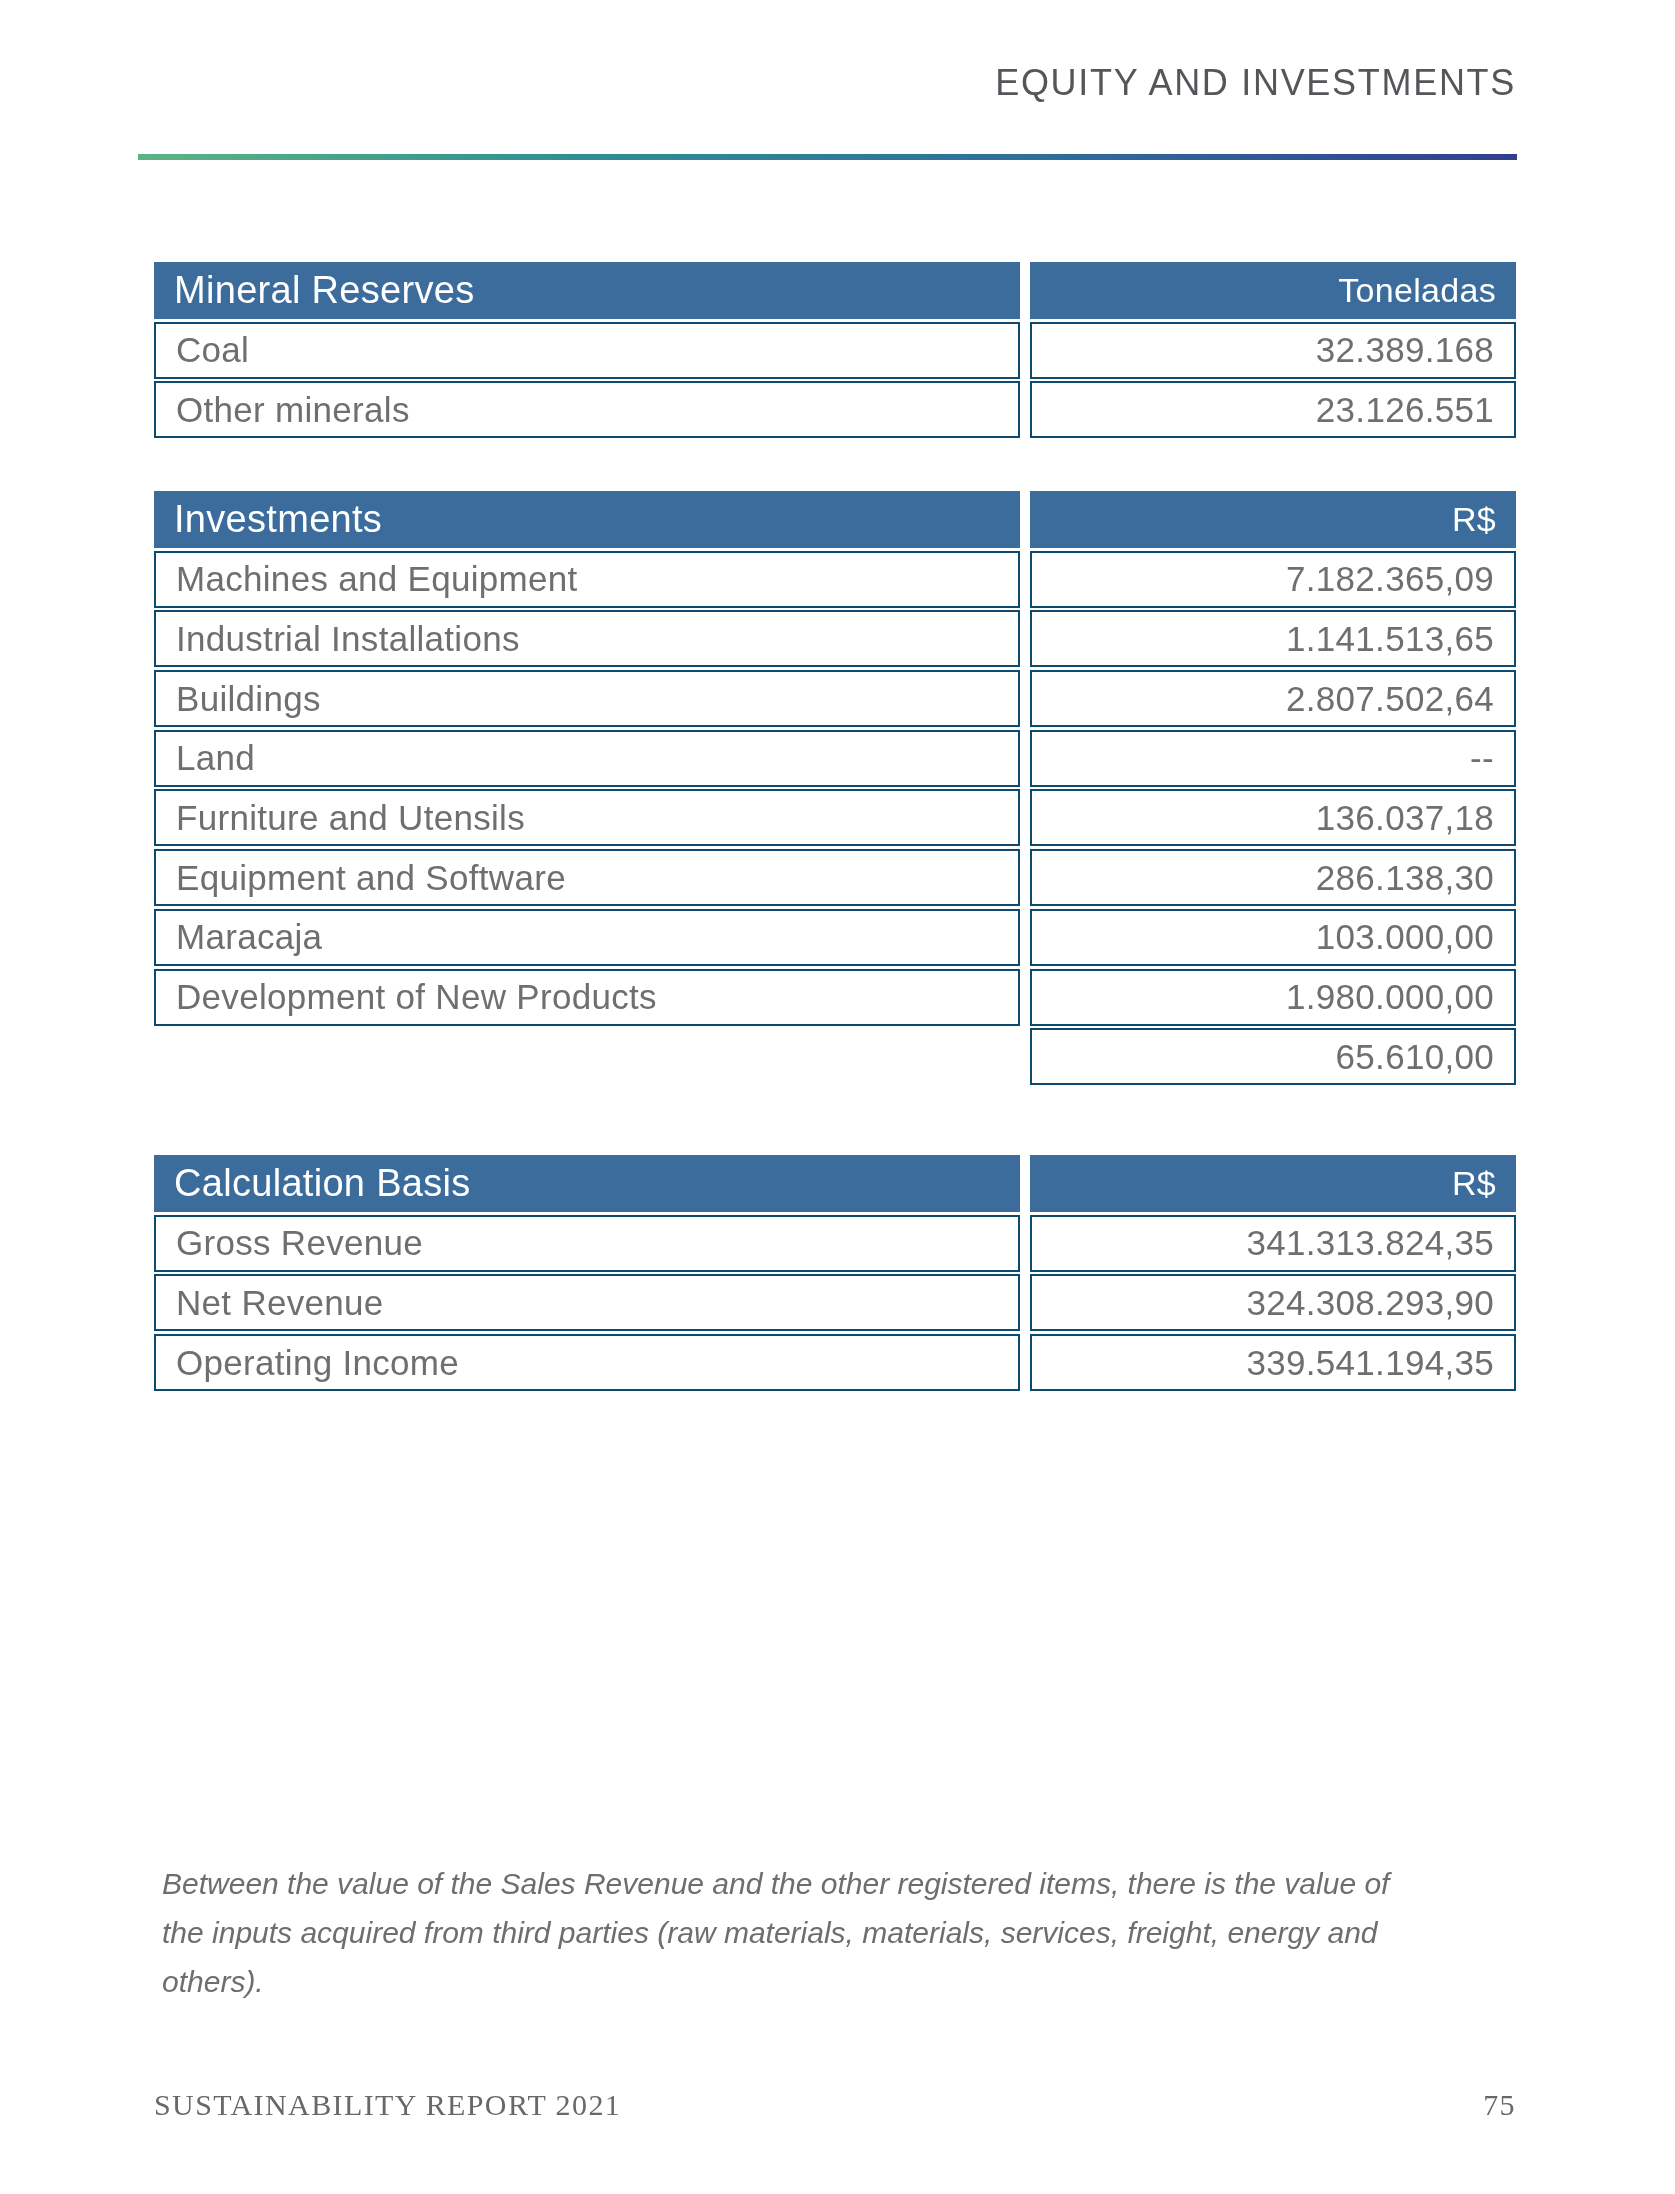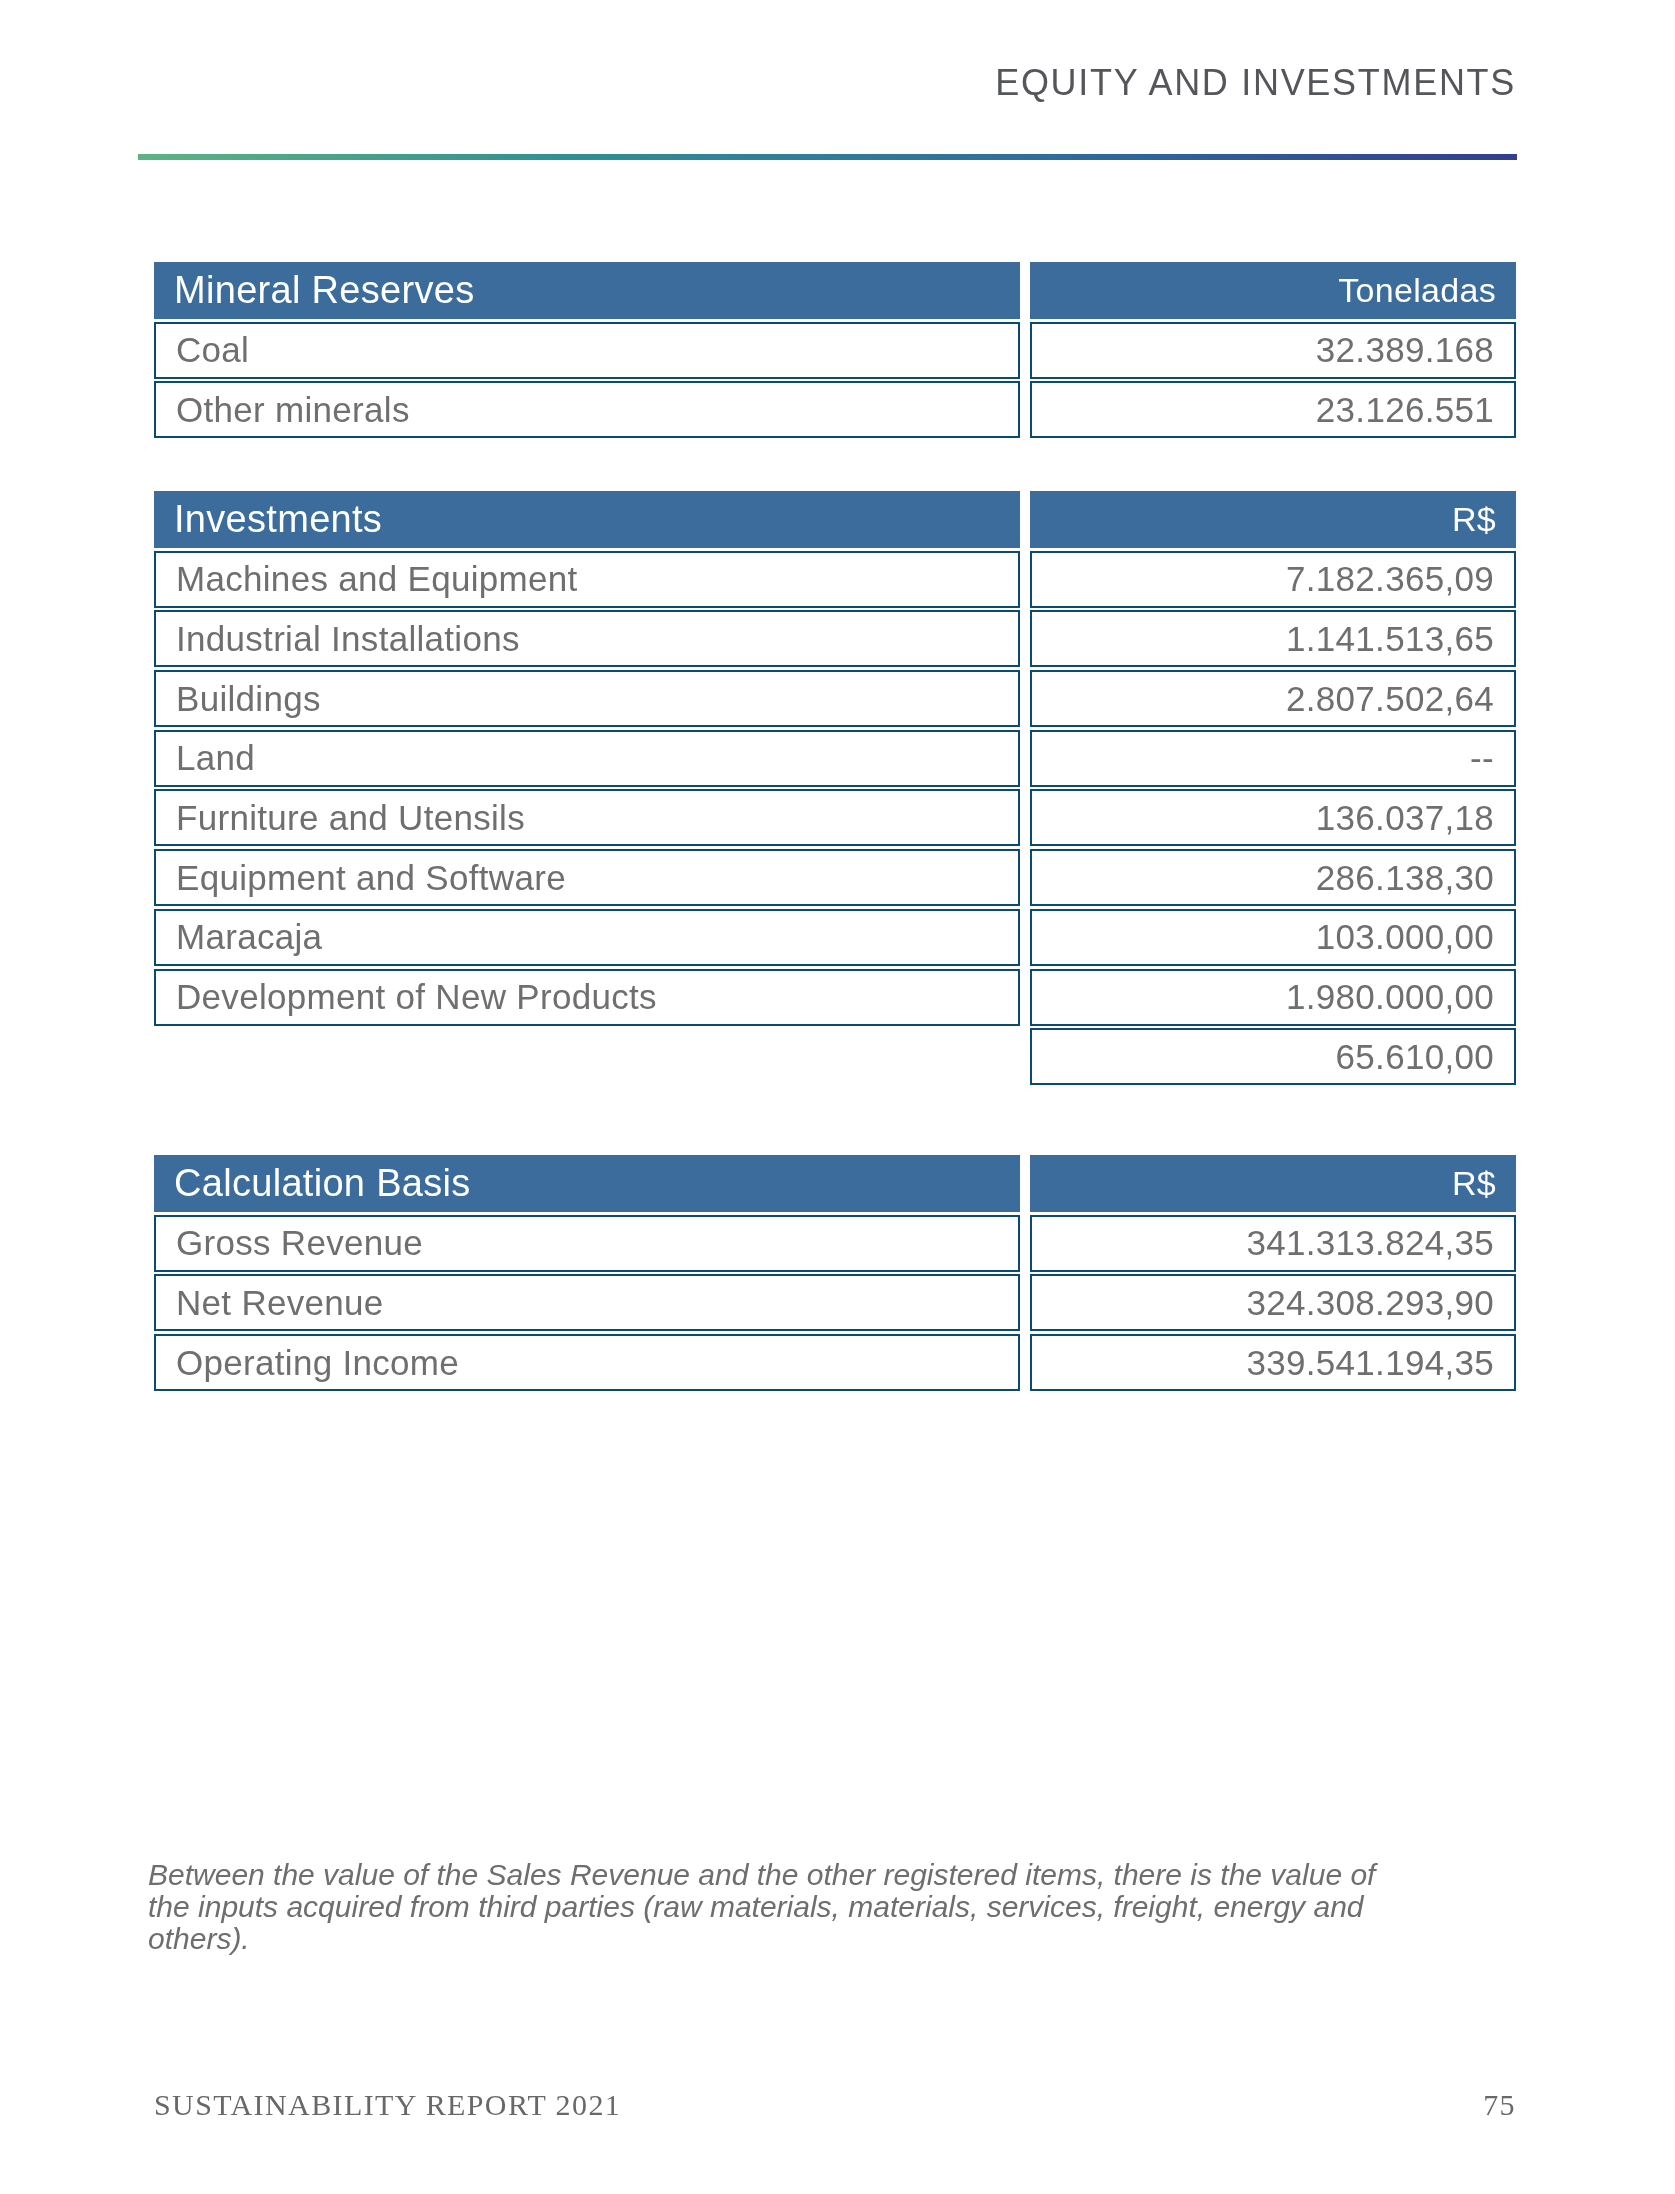--- a/index.html
+++ b/index.html
@@ -64,26 +64,26 @@
     font-size: 35px;
     color: #6f6f6f;
     letter-spacing: 0.3px;
   }
   .col-values .trow { justify-content: flex-end; }
   #table-mineral-reserves { top: 262px; }
   #table-investments { top: 491px; }
   #table-calculation-basis { top: 1155px; border-radius: 10px; }
   .note {
     position: absolute;
-    left: 148px;
+    left: 162px;
     top: 1859px;
     width: 1270px;
     font-style: italic;
     font-size: 30px;
-    line-height: 32px;
+    line-height: 49px;
     color: #6e6e6e;
   }
   .footer {
     position: absolute;
     left: 154px;
     top: 2088px;
     width: 1362px;
     display: flex;
     justify-content: space-between;
     align-items: baseline;

